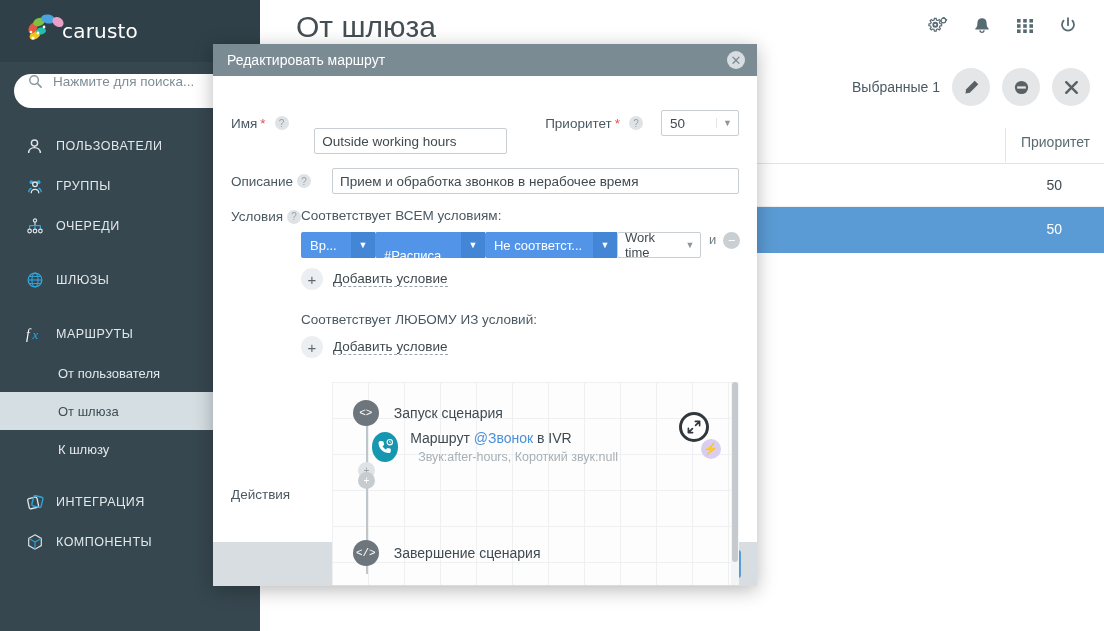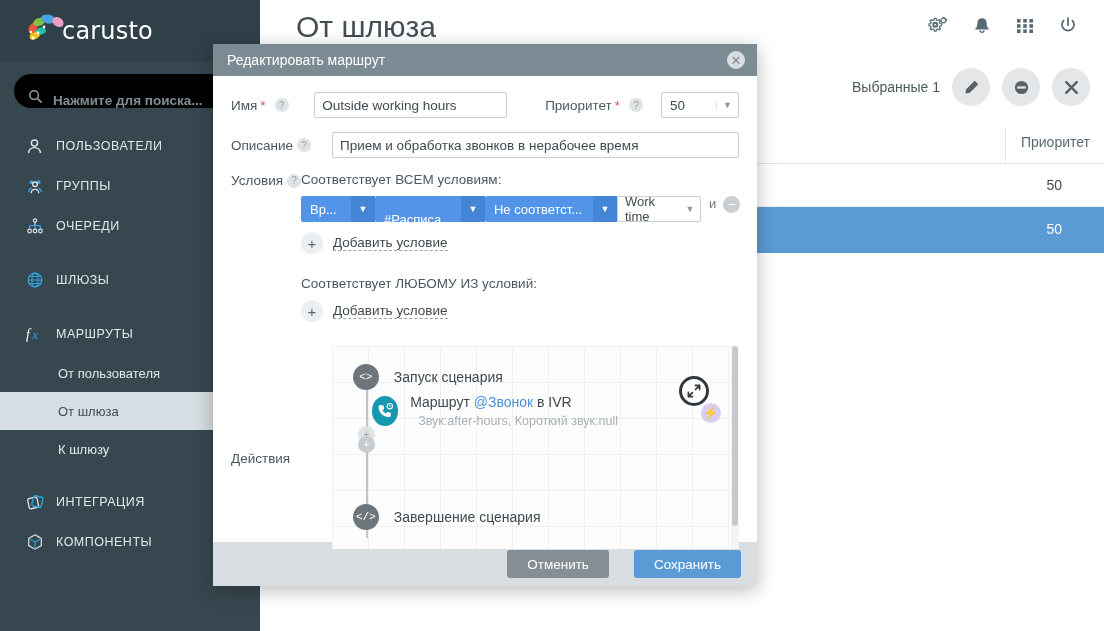--- a/index.html
+++ b/index.html
@@ -16,27 +16,27 @@
     position: absolute; left: 0; top: 0;
     width: 260px; height: 631px;
     background: #37474f;
   }
   .logo-area {
     height: 62px; background: #2f4048;
     display: flex; align-items: center; padding-left: 22px;
   }
   .logo-mark { position: relative; width: 46px; height: 40px; }
   .logo-text {
-    color: #ffffff; font-size: 24px; letter-spacing: .2px;
+    color: #ffffff; font-size: 20px; letter-spacing: .2px;
     margin-left: -6px; font-family: "DejaVu Sans", sans-serif;
   }
   .search-wrap { padding: 12px 14px 10px 14px; background: #37474f; }
   .search-box {
-    height: 34px; background: #000000; border-radius: 17px;
-    display: flex; align-items: flex-end; padding: 0 14px; font-weight: bold;
+    height: 34px; background: #ffffff; border-radius: 17px;
+    display: flex; align-items: flex-start; padding: 0 14px;
   }
   .search-box .ph { color: #7f8e96; font-size: 13.5px; margin-left: 10px; }
   .nav { padding-top: 8px; }
   .nav-item {
     display: flex; align-items: center; height: 40px;
     padding-left: 26px; color: #e3e8ea; font-size: 12.5px;
     letter-spacing: .5px; cursor: pointer;
   }
   .nav-item .ico { width: 30px; display: flex; align-items: center; }
   .nav-item.spaced { margin-top: 14px; }
@@ -99,21 +99,21 @@
     width: 14px; height: 14px; border-radius: 50%;
     background: #dfe3e6; color: #9aa4aa; font-size: 10px;
     display: inline-flex; align-items: center; justify-content: center;
     margin-left: 4px; cursor: pointer;
   }
   .inp {
     height: 26px; border: 1px solid #c9ced2; border-radius: 2px;
     font-size: 13.5px; color: #3f4a50; padding: 0 7px;
     font-family: "Liberation Sans", sans-serif; background: #fff; outline: none;
   }
-  .inp-name { width: 214px; }
+  .inp-name { width: 214px; margin-top: 36px; }
   .inp-desc { width: 512px; }
   .prio-wrap { display: flex; align-items: center; margin-left: 38px; }
   .sel {
     height: 26px; width: 78px; border: 1px solid #c9ced2; border-radius: 2px;
     display: flex; align-items: center; justify-content: space-between;
     font-size: 13.5px; color: #3f4a50; padding: 0 0 0 8px; cursor: pointer; background:#fff;
   }
   .sel .car { width: 22px; text-align: center; color: #8d969c; font-size: 9px; border-left: 1px solid #e3e7ea; }
   .cond-head { font-size: 13.5px; color: #4a5862; margin-bottom: 9px; }
   .chips { display: flex; align-items: flex-start; margin-bottom: 10px; }

